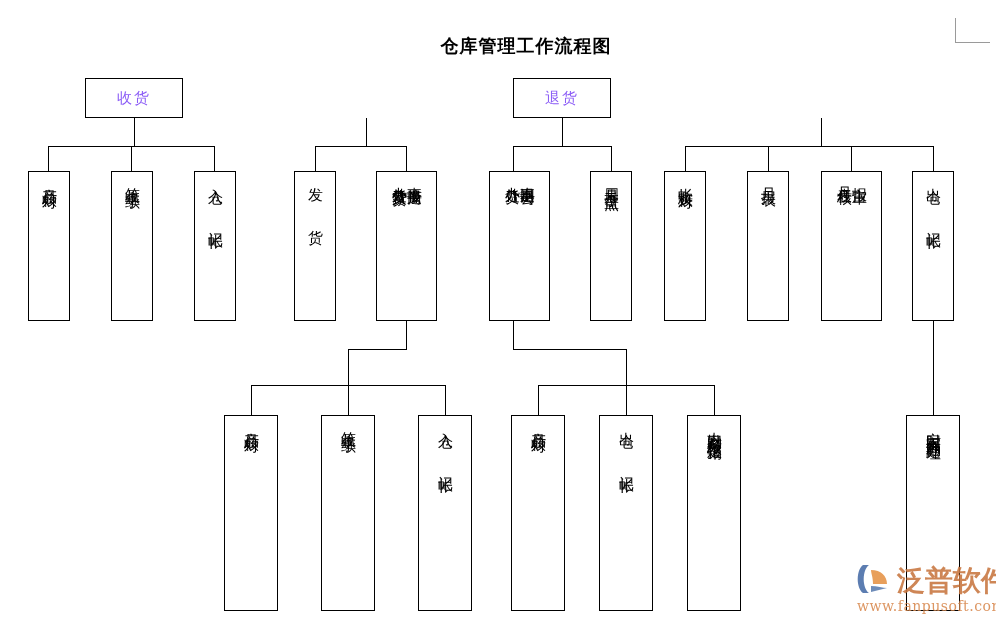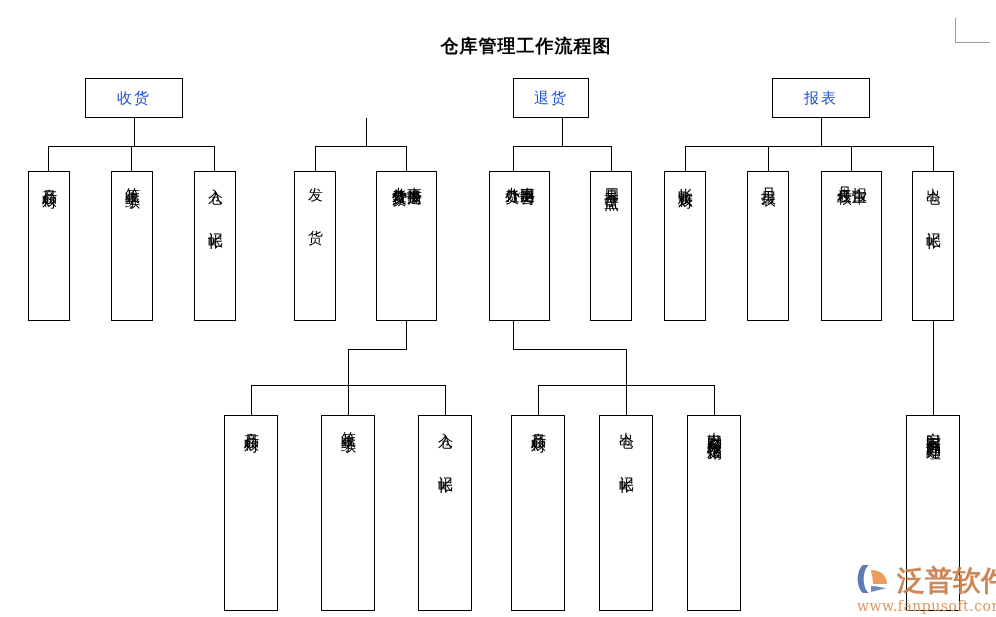--- a/index.html
+++ b/index.html
@@ -50,21 +50,21 @@
     z-index: 3;
   }
   
   .node.horiz {
     display: flex;
     align-items: center;
     justify-content: center;
   }
   .node.horiz .label {
     font-size: 15px;
-    color: #1d4ed8;
+    color: #8b5cf6;
     letter-spacing: 2px;
     white-space: nowrap;
   }
 
   
   .node.vert {
     display: flex;
     align-items: flex-start;
     justify-content: center;
     padding-top: 4px;
@@ -157,27 +157,24 @@
 
   <div class="corner-mark" style="left:955px; top:18px; width:34px; height:24px;"></div>
 
   <div class="chart-title">仓库管理工作流程图</div>
 
   <div class="node horiz" style="left:85px; top:78px; width:98px; height:40px;">
     <span class="label">收货</span>
   </div>
 
 
-  <div class="node horiz" style="left:513px; top:78px; width:76px; height:40px;">
+  <div class="node horiz" style="left:513px; top:78px; width:98px; height:40px;">
     <span class="label">退货</span>
   </div>
 
-  <div class="node horiz" style="left:772px; top:78px; width:98px; height:40px;">
-    <span class="label">报表</span>
-  </div>
 
   <div class="vline" style="left:134px; top:118px; height:28px;"></div>
   <div class="hline" style="left:48px; top:146px; width:166px;"></div>
   <div class="vline" style="left:48px; top:146px; height:25px;"></div>
   <div class="vline" style="left:131px; top:146px; height:25px;"></div>
   <div class="vline" style="left:214px; top:146px; height:25px;"></div>
 
   <div class="vline" style="left:366px; top:118px; height:28px;"></div>
   <div class="hline" style="left:315px; top:146px; width:91px;"></div>
   <div class="vline" style="left:315px; top:146px; height:25px;"></div>

